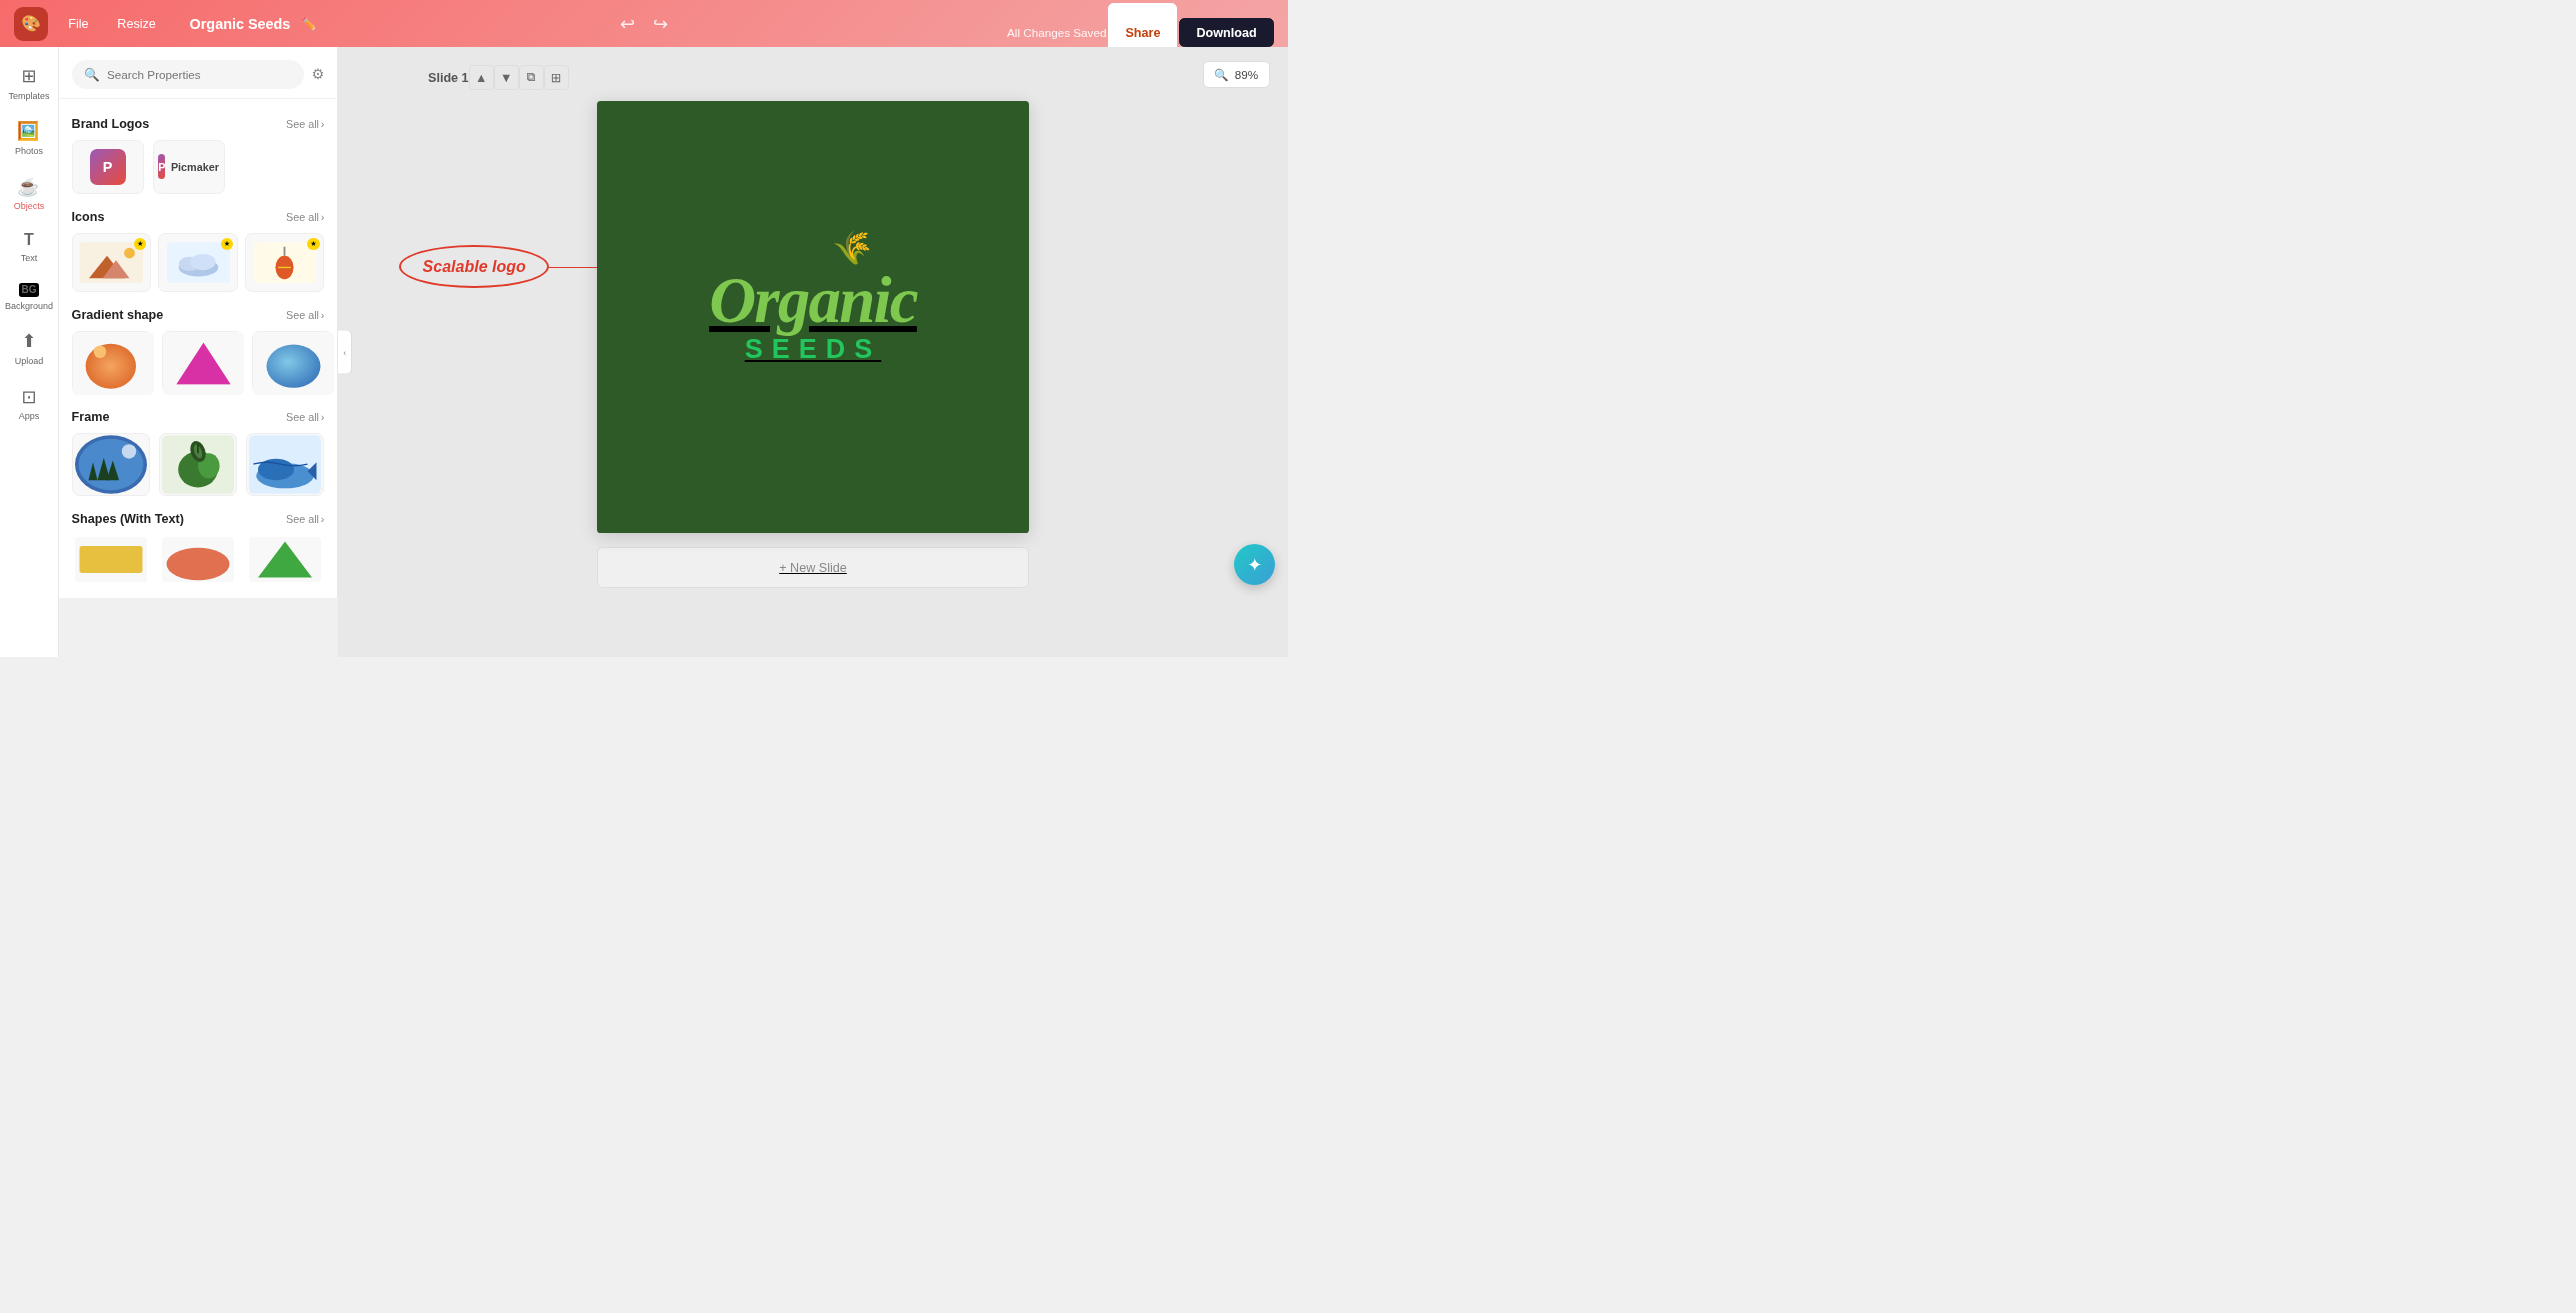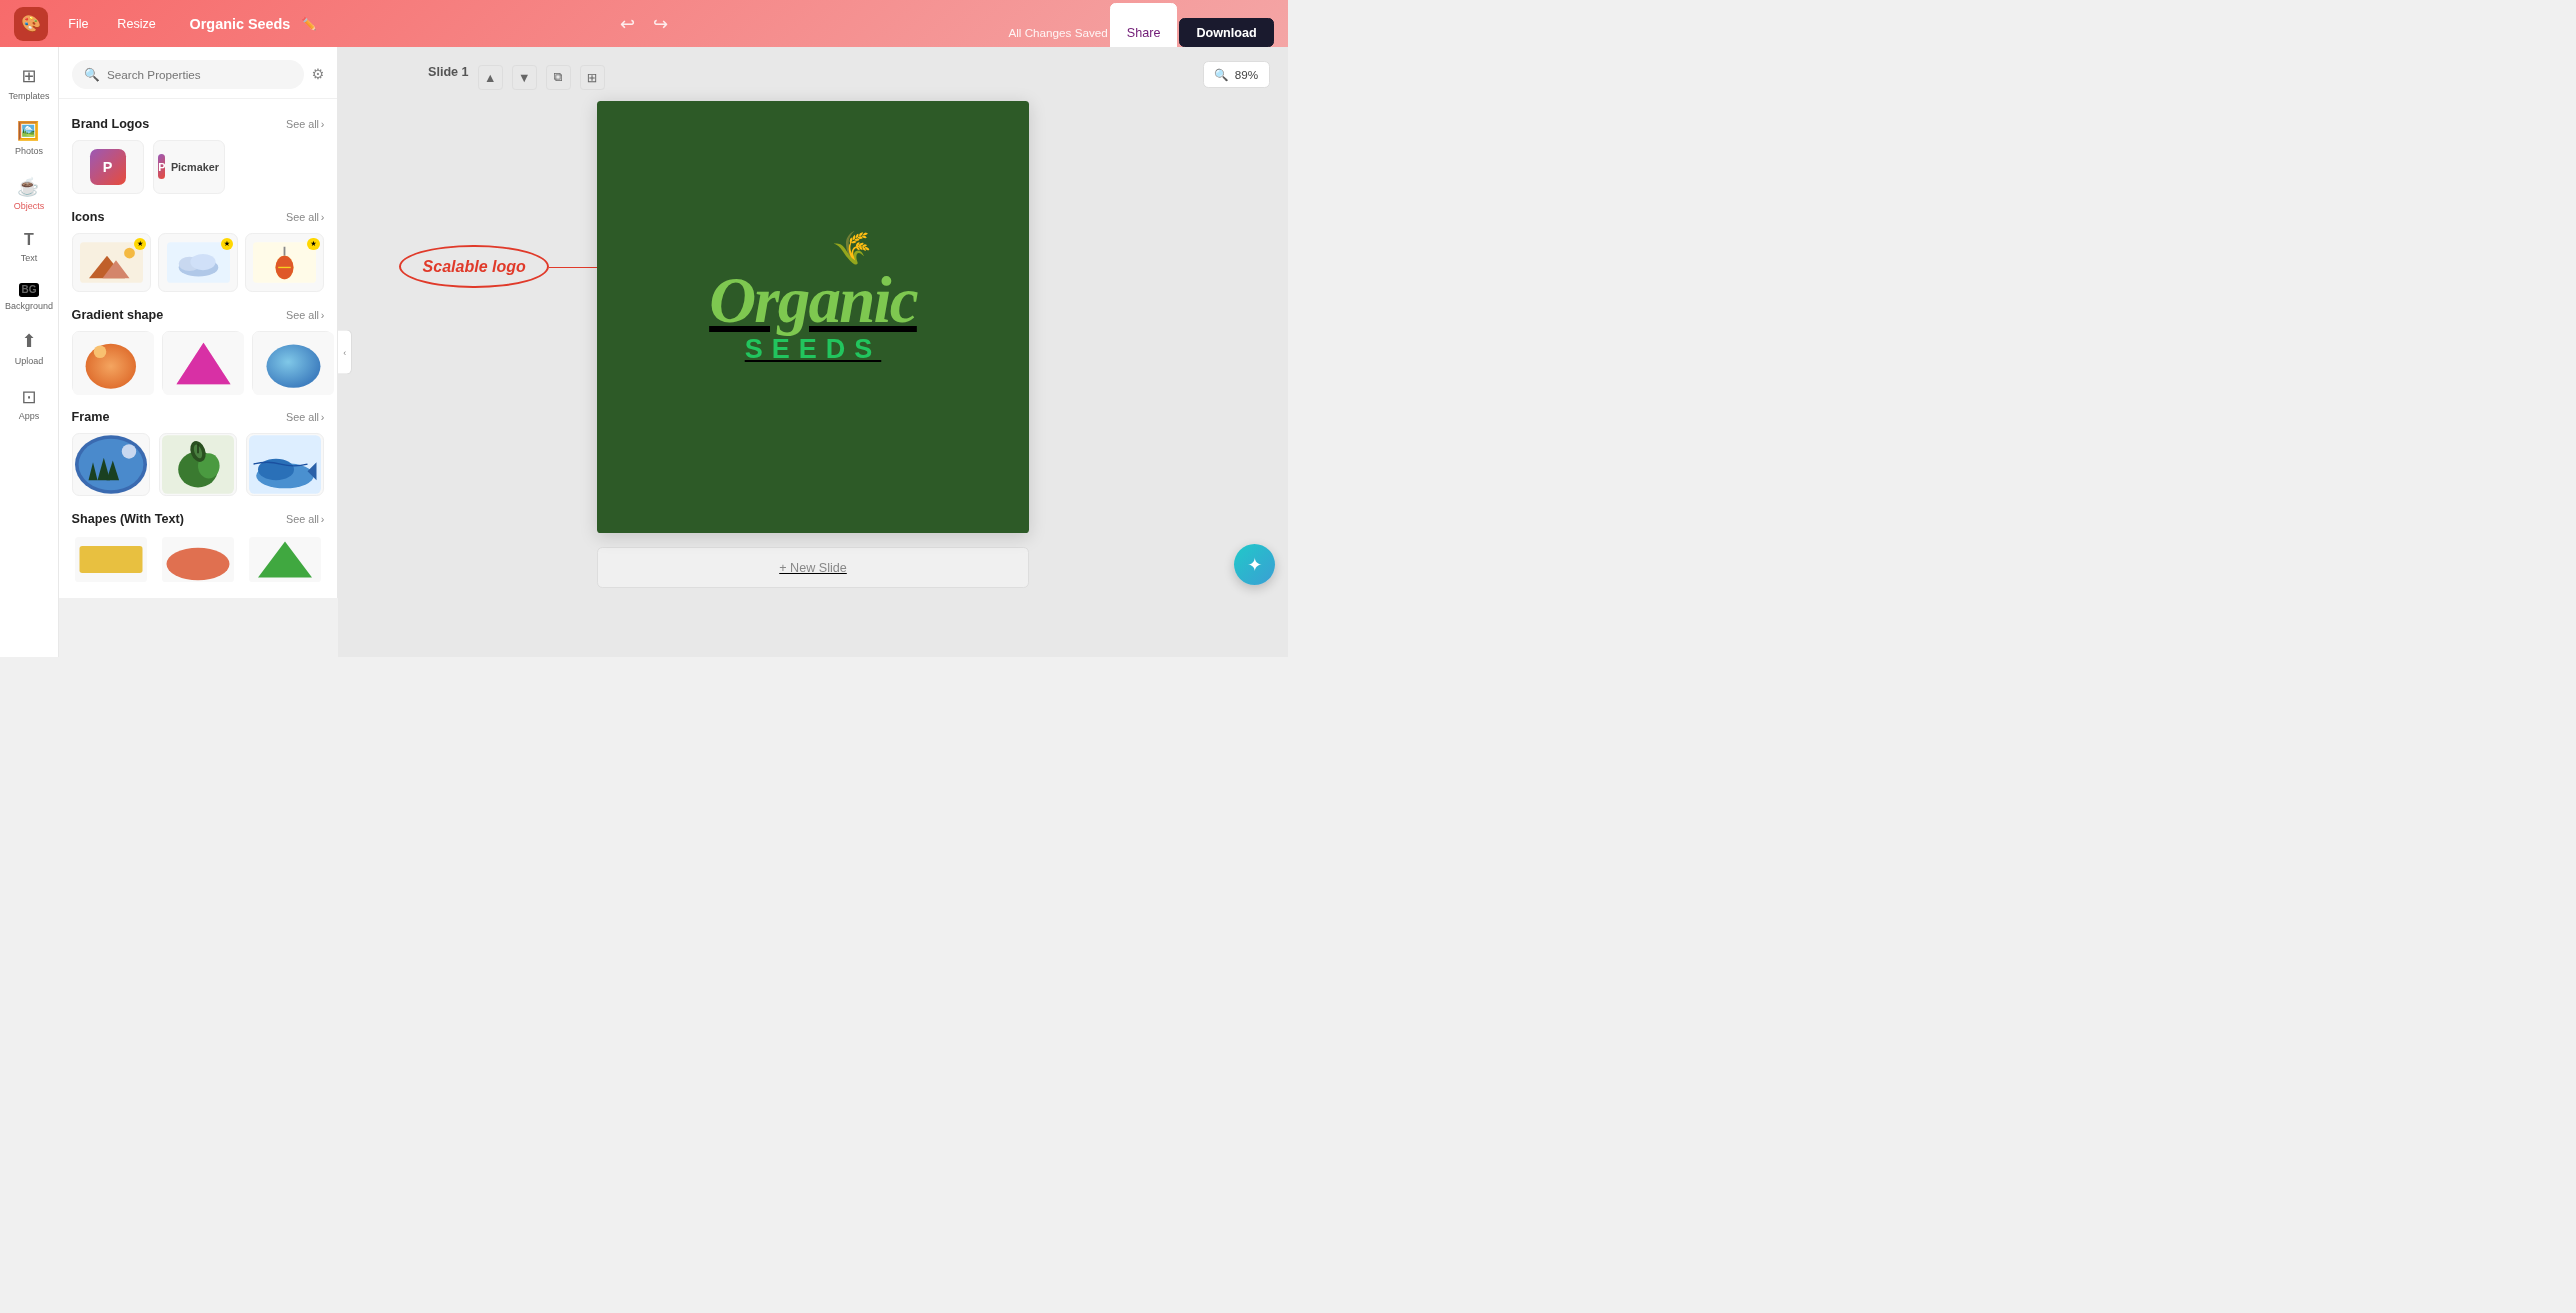--- a/index.html
+++ b/index.html
@@ -44,23 +44,23 @@
       background: none; border: none;
     }
     .topbar-right {
       margin-left: auto;
       display: flex; align-items: center; gap: 2px; margin-top: 18px;
     }
     .all-changes-saved {
       color: rgba(255,255,255,0.9); font-size: 11.7px;
     }
     .btn-share {
-      background: white; color: #701a75;
+      background: white; color: #c2410c;
       border: 1.8px solid white; border-radius: 5.4px;
-      padding: 22px 16px; font-size: 12.6px; font-weight: 400;
+      padding: 22px 16px; font-size: 12.6px; font-weight: 700;
       cursor: pointer;
     }
     .btn-download {
       background: #1a1a2e; color: white;
       border: 1.8px solid #1a1a2e; border-radius: 5.4px;
       padding: 6.3px 16px; font-size: 12.6px; font-weight: 600;
       cursor: pointer;
     }
 
     
@@ -200,21 +200,21 @@
     .zoom-indicator {
       position: absolute; top: 14.4px; right: 18px;
       background: white; border: 0.9px solid #ddd;
       border-radius: 5.4px; padding: 5.4px 10.8px;
       font-size: 11.7px; color: #444;
       display: flex; align-items: center; gap: 5.4px;
       cursor: pointer;
     }
 
     .slide-controls {
-      display: flex; align-items: flex-start; gap: 9px;
+      display: flex; align-items: center; 
       margin-bottom: 10.8px; align-self: flex-start;
       margin-left: 72px;
     }
     .slide-label { font-size: 12.6px; font-weight: 600; color: #555; }
     .slide-btn {
       background: none; border: 0.9px solid #ddd; border-radius: 3.6px;
       width: 25px; height: 25px; cursor: pointer; color: #666;
       font-size: 12.6px; display: flex; align-items: center; justify-content: center;
     }
     .slide-copy-btn {

